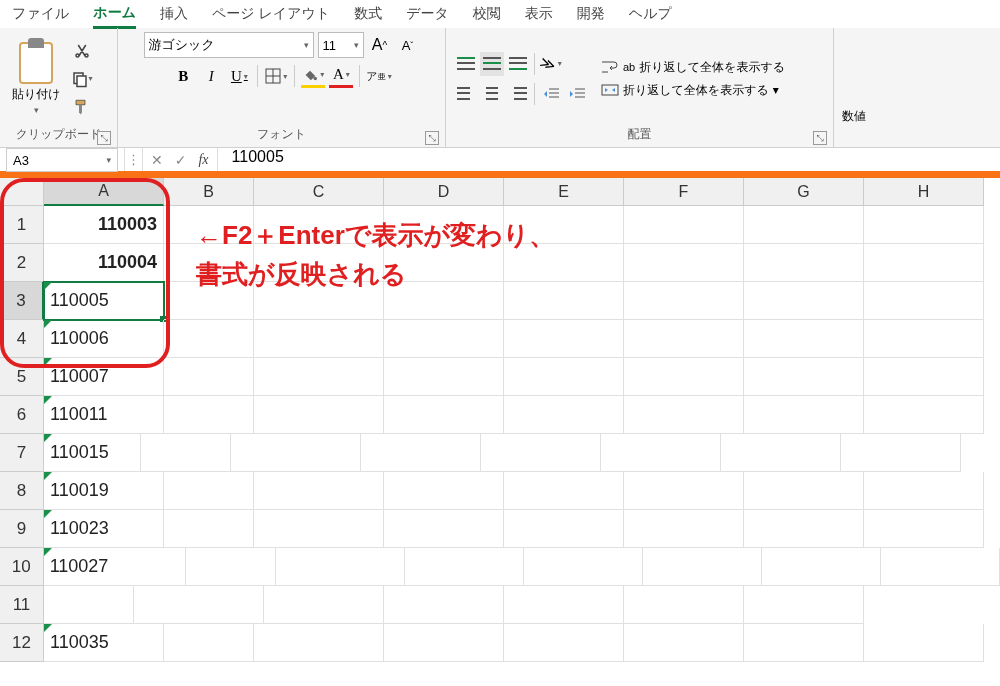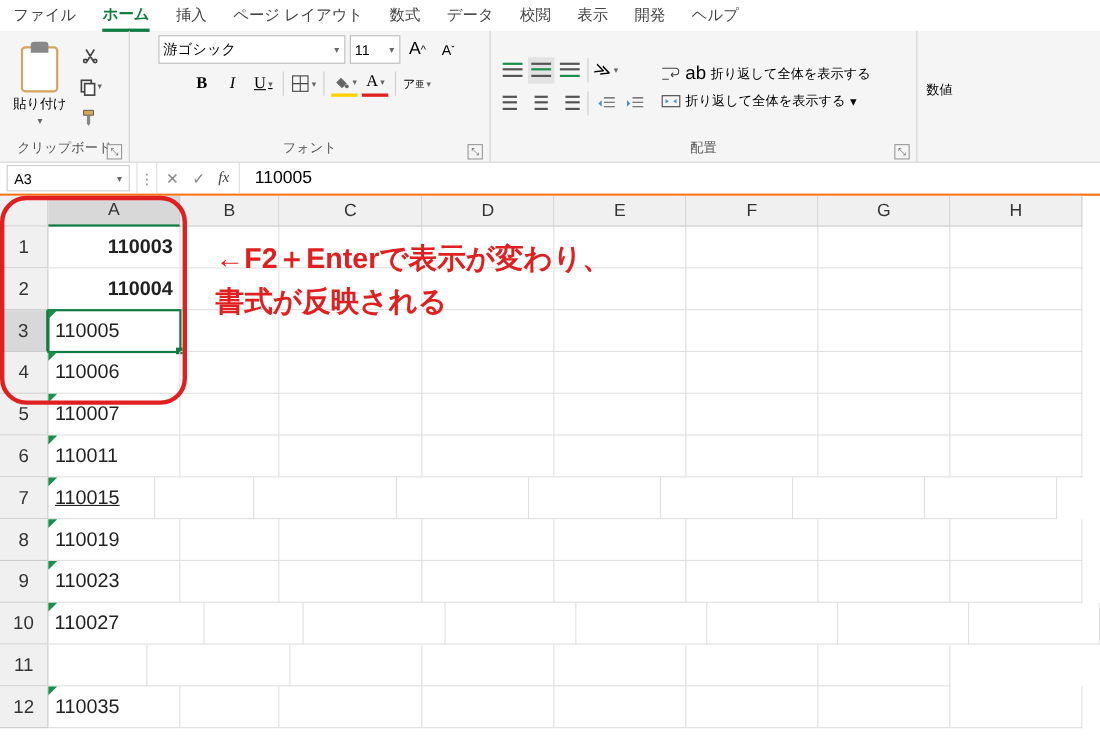--- a/index.html
+++ b/index.html
@@ -152,23 +152,22 @@
   .icon-lines span { height: 2px; background: #555; display: block; }
   .icon-lines.top span:nth-child(1){background:#1a8f4a;}
   .icon-lines.mid span:nth-child(2){background:#1a8f4a;}
   .icon-lines.bot span:nth-child(3){background:#1a8f4a;}
   .icon-lines.left span{width:70%;}
   .icon-lines.center span{width:70%;margin:0 auto;}
   .icon-lines.right span{width:70%;margin-left:auto;}
   
   .fbar {
     display: flex;
-    align-items: center;
     height: 30px;
-    border-bottom: 2px solid #f97316;
+    border-bottom: 7px solid #f97316;
     background: #fff;
   }
   .name-box {
     width: 112px;
     border: 1px solid #ccc;
     height: 24px;
     margin: 0 6px;
     display: flex;
     align-items: center;
     padding: 0 6px;
@@ -442,41 +441,41 @@
                 <path fill="#4a90d9" d="M1 4l3 3-3 3z"></path>
               </svg>
           </div>
         </div>
       </div>
       <div class="align-opts">
         <div class="align-opt">
           <svg width="18" height="16" viewBox="0 0 18 16">
               <path fill="none" stroke="#444" d="M1 3h12a3 3 0 010 6H9m0 0l2-2m-2 2l2 2M1 13h6"></path>
             </svg>
-          <span style="font-size:17px">ab</span>
+          <span style="font-size:11px">ab</span>
           <span>折り返して全体を表示する</span>
         </div>
         <div class="align-opt">
           <svg width="18" height="16" viewBox="0 0 18 16">
               <rect x="1" y="3" width="16" height="10" fill="none" stroke="#444"></rect>
               <path fill="#4a90d9" d="M4 6l3 2-3 2zM14 6l-3 2 3 2z"></path>
             </svg>
           <span>折り返して全体を表示する</span>
           <span class="dd">▾</span>
         </div>
       </div>
     </div>
     <div class="group-label">
       <span>配置</span>
       <span class="dlg-launcher">⤡</span>
     </div>
   </div>
 
   <div class="ribbon-group" style="width:50px;border-right:none">
-    <div class="group-body" style="align-items:center;padding-top:6px">
+    <div class="group-body" style="align-items:flex-end;padding-top:6px">
       <div class="align-opt" style="flex-direction:column">
         <span>数値</span>
       </div>
     </div>
     <div class="group-label"></div>
   </div>
 </div>
 
 <div class="fbar">
   <div class="name-box">
@@ -566,21 +565,21 @@
         <div class="cell" style="width: 90px;"></div>
         <div class="cell" style="width: 130px;"></div>
         <div class="cell" style="width: 120px;"></div>
         <div class="cell" style="width: 120px;"></div>
         <div class="cell" style="width: 120px;"></div>
         <div class="cell" style="width: 120px;"></div>
         <div class="cell" style="width: 120px;"></div>
       </div>
       <div class="row">
         <div class="row-h">7</div>
-        <div class="cell text-err" style="width: 97px; text-decoration: underline;">110015</div>
+        <div class="cell text-err" style="width: 97px;">110015</div>
         <div class="cell" style="width: 90px;"></div>
         <div class="cell" style="width: 130px;"></div>
         <div class="cell" style="width: 120px;"></div>
         <div class="cell" style="width: 120px;"></div>
         <div class="cell" style="width: 120px;"></div>
         <div class="cell" style="width: 120px;"></div>
         <div class="cell" style="width: 120px;"></div>
       </div>
       <div class="row">
         <div class="row-h">8</div>

